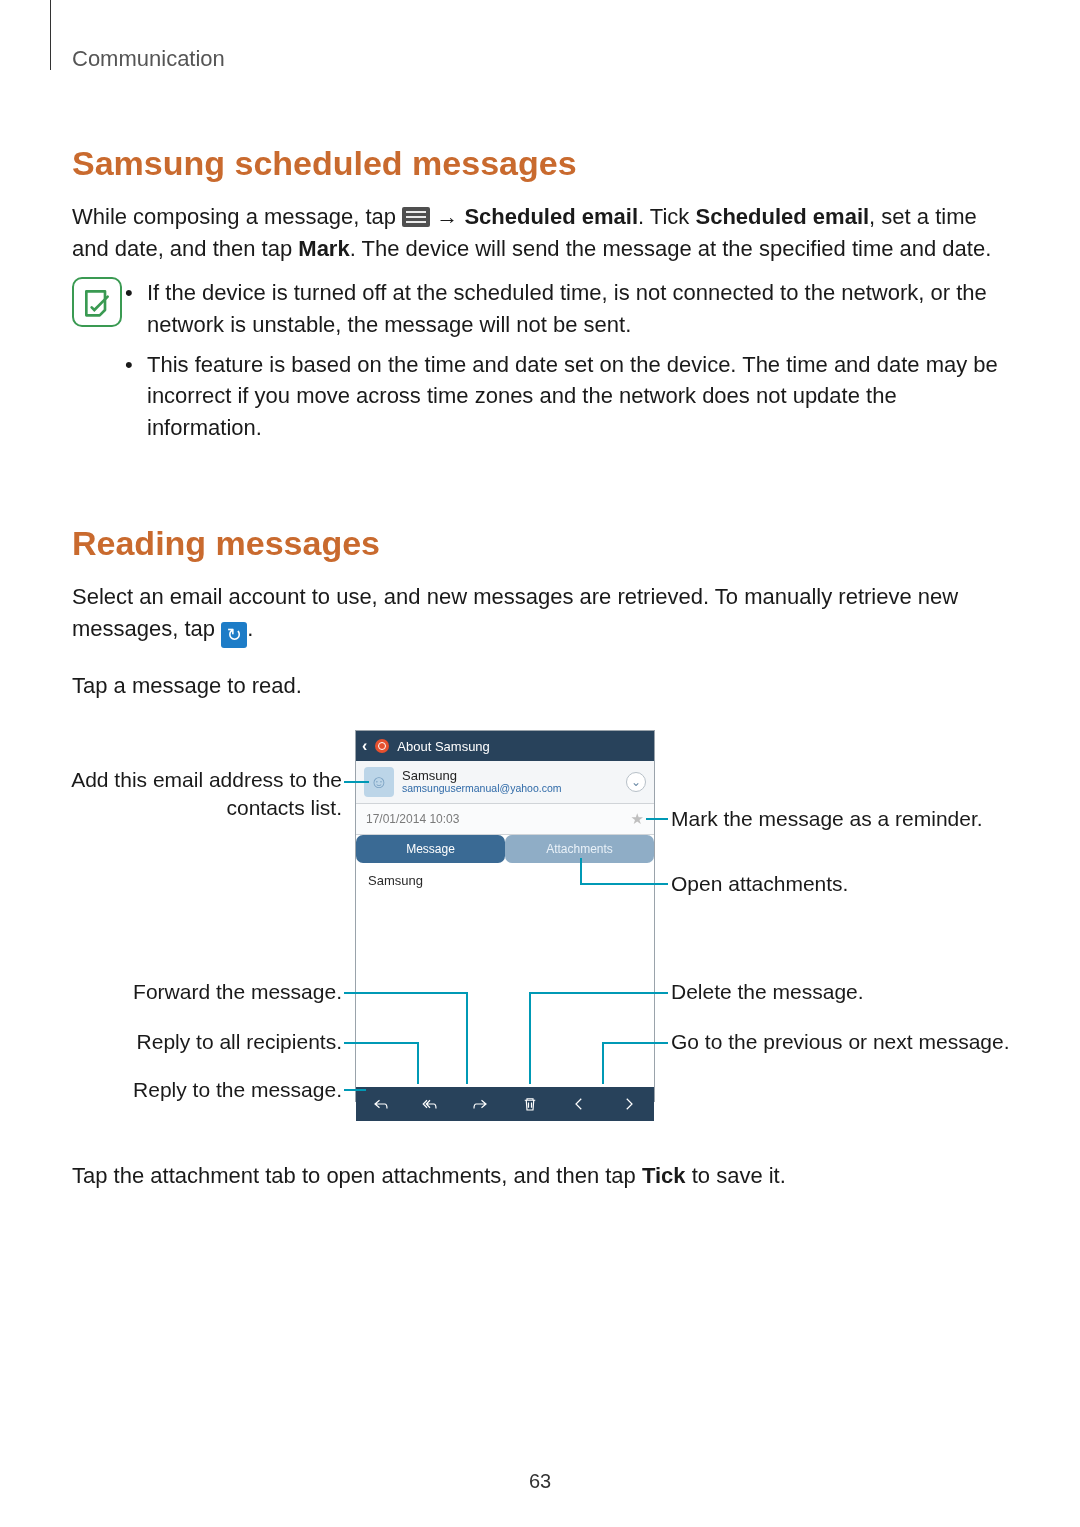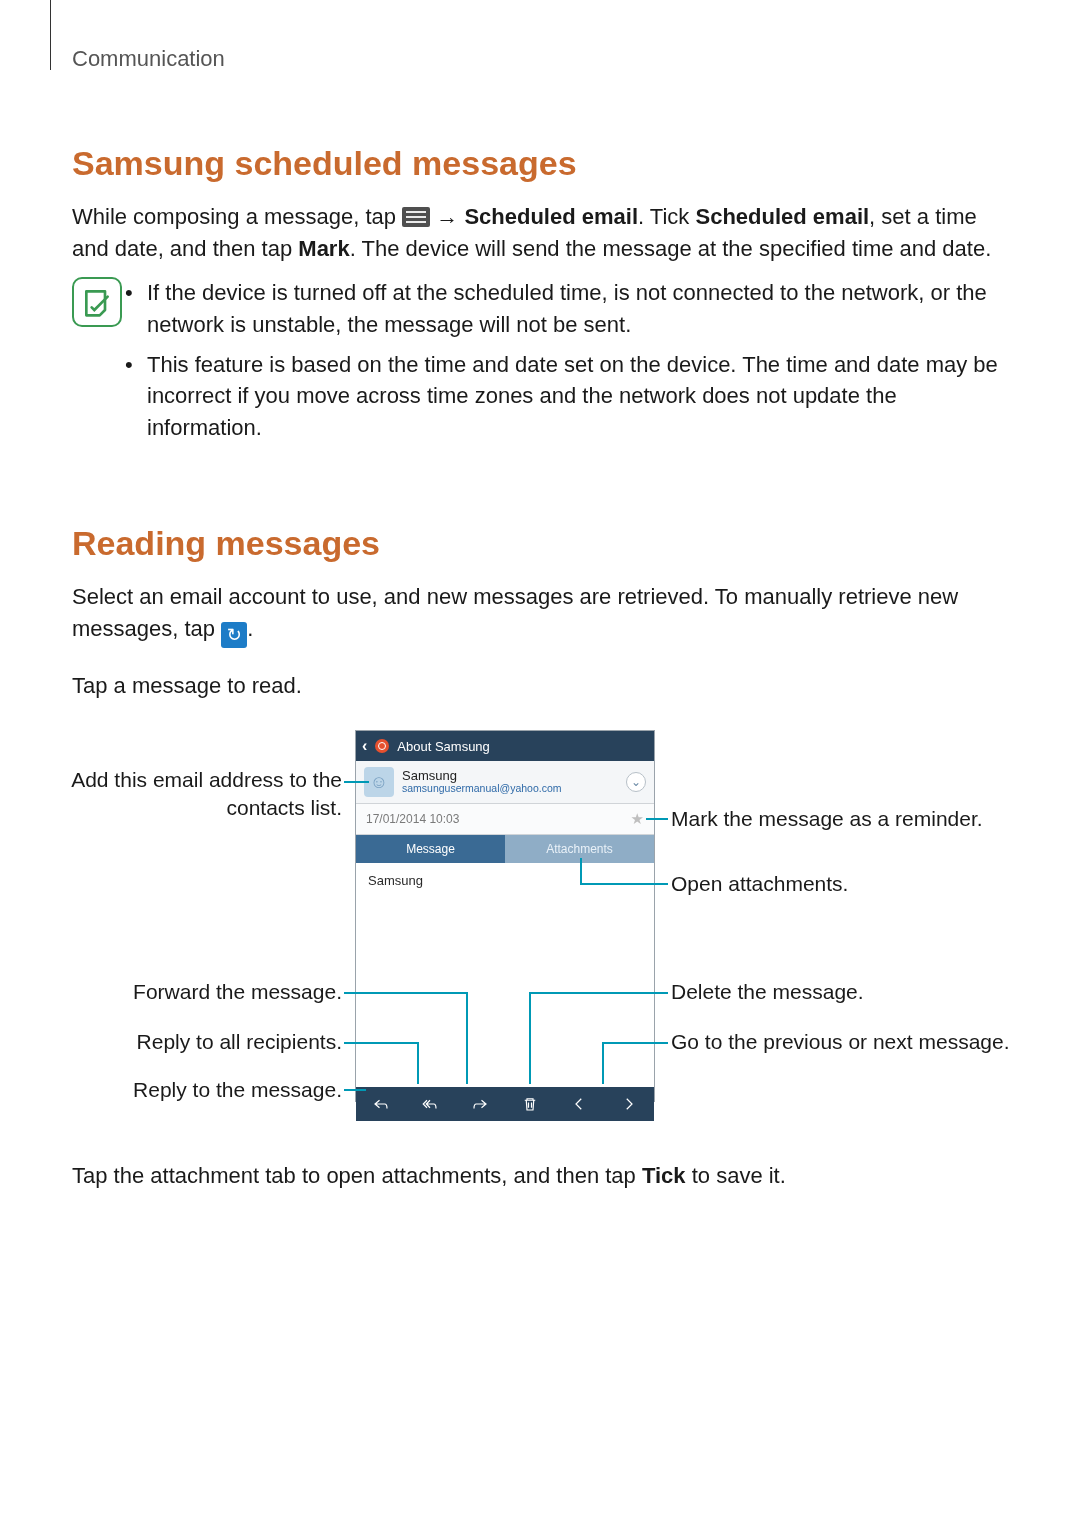--- a/index.html
+++ b/index.html
@@ -178,21 +178,21 @@
     font-size: 12px;
     color:#7a7a7a;
     border-bottom: 1px solid #d0d4d8;
     background:#fafbfc;
   }
   .star { color:#bfbfbf; font-size: 15px; }
   .tabs-row {
     display:flex; height: 28px; font-size: 12px;
   }
   .tab {
-    flex:1; display:flex;align-items:center;justify-content:center;
+    flex:1; display:flex;align-items:center;justify-content:center;border-radius:7px;
   }
   .tab.msg { background:#3a6a94; color:#fff; }
   .tab.att { background:#8fadc6; color:#e9f1f8; }
   .msg-body {
     padding: 10px 12px;
     font-size: 13px;
     color:#2a2a2a;
     height: 224px;
     background:#fff;
   }
@@ -354,13 +354,14 @@
     <div class="callout" style="left:599px; top:298px; width:340px;">Go to the previous or next message.</div>
     <div class="leadv" style="left:530px; top:312px; height:42px;"></div>
     <div class="lead" style="left:530px; top:312px; width:66px;"></div>
 
   </div>
 
   <p class="body" style="margin-top:30px">
     <span>Tap the attachment tab to open attachments, and then tap </span><span class="bold">Tick</span><span> to save it.</span>
   </p>
 
+  <div class="page-num">63</div>
 </div>
 
 </body></html>

